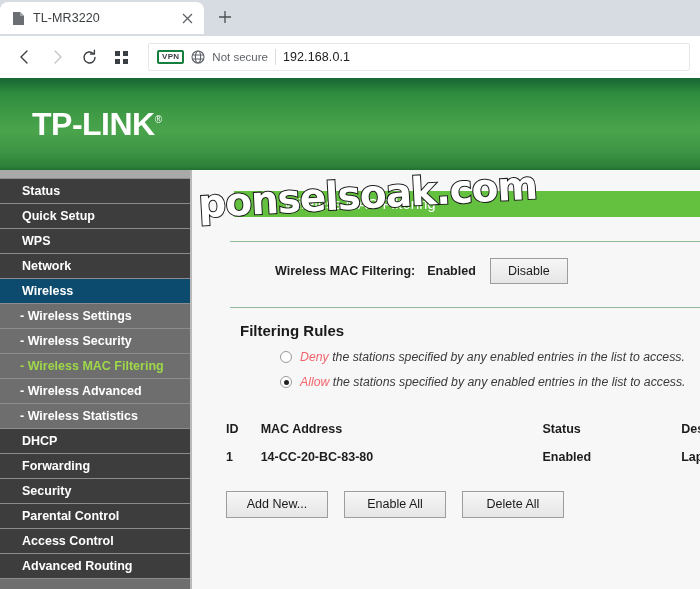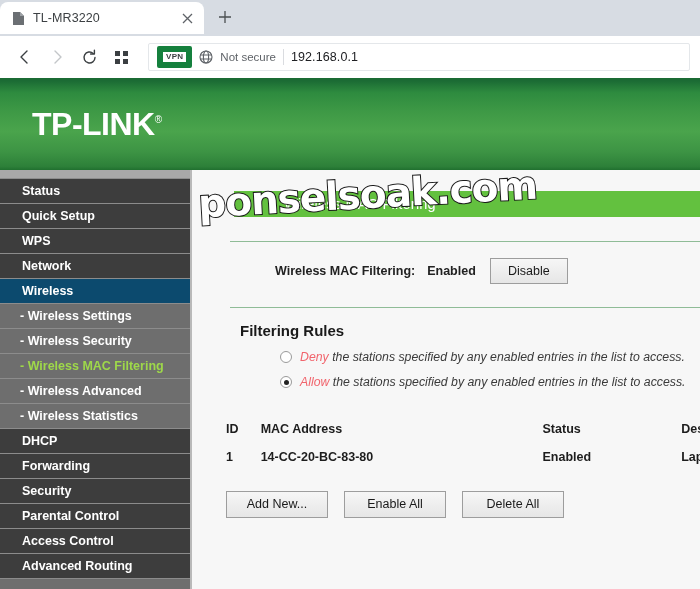--- a/index.html
+++ b/index.html
@@ -54,21 +54,21 @@
     color: #3b3f42;
   }
   .tbtn.disabled { color: #c3c6c9; }
   .omnibox {
     margin-left: 10px; height: 28px; flex: 1;
     background: #ffffff; border: 1px solid #e4e7ea;
     border-radius: 2px;
     display: flex; align-items: center; padding: 0 8px; gap: 7px;
   }
   .vpn-badge {
-    border: 6px solid #15803d; border-radius: 2px;
+    border: 2px solid #15803d; border-radius: 2px;
     font-size: 8px; font-weight: bold; color: #3c4043;
     padding: 1px 3px; letter-spacing: .3px; line-height: 1.1;
   }
   .globe-ico { width: 14px; height: 14px; color: #5f6368; flex: none; }
   .notsecure { font-size: 11.5px; color: #5f6368; white-space: nowrap; }
   .omni-sep { width: 1px; height: 16px; background: #dadce0; }
   .omni-url { font-size: 12.5px; color: #202124; white-space: nowrap; letter-spacing: .1px; }
 
   
   .tplink-header {

